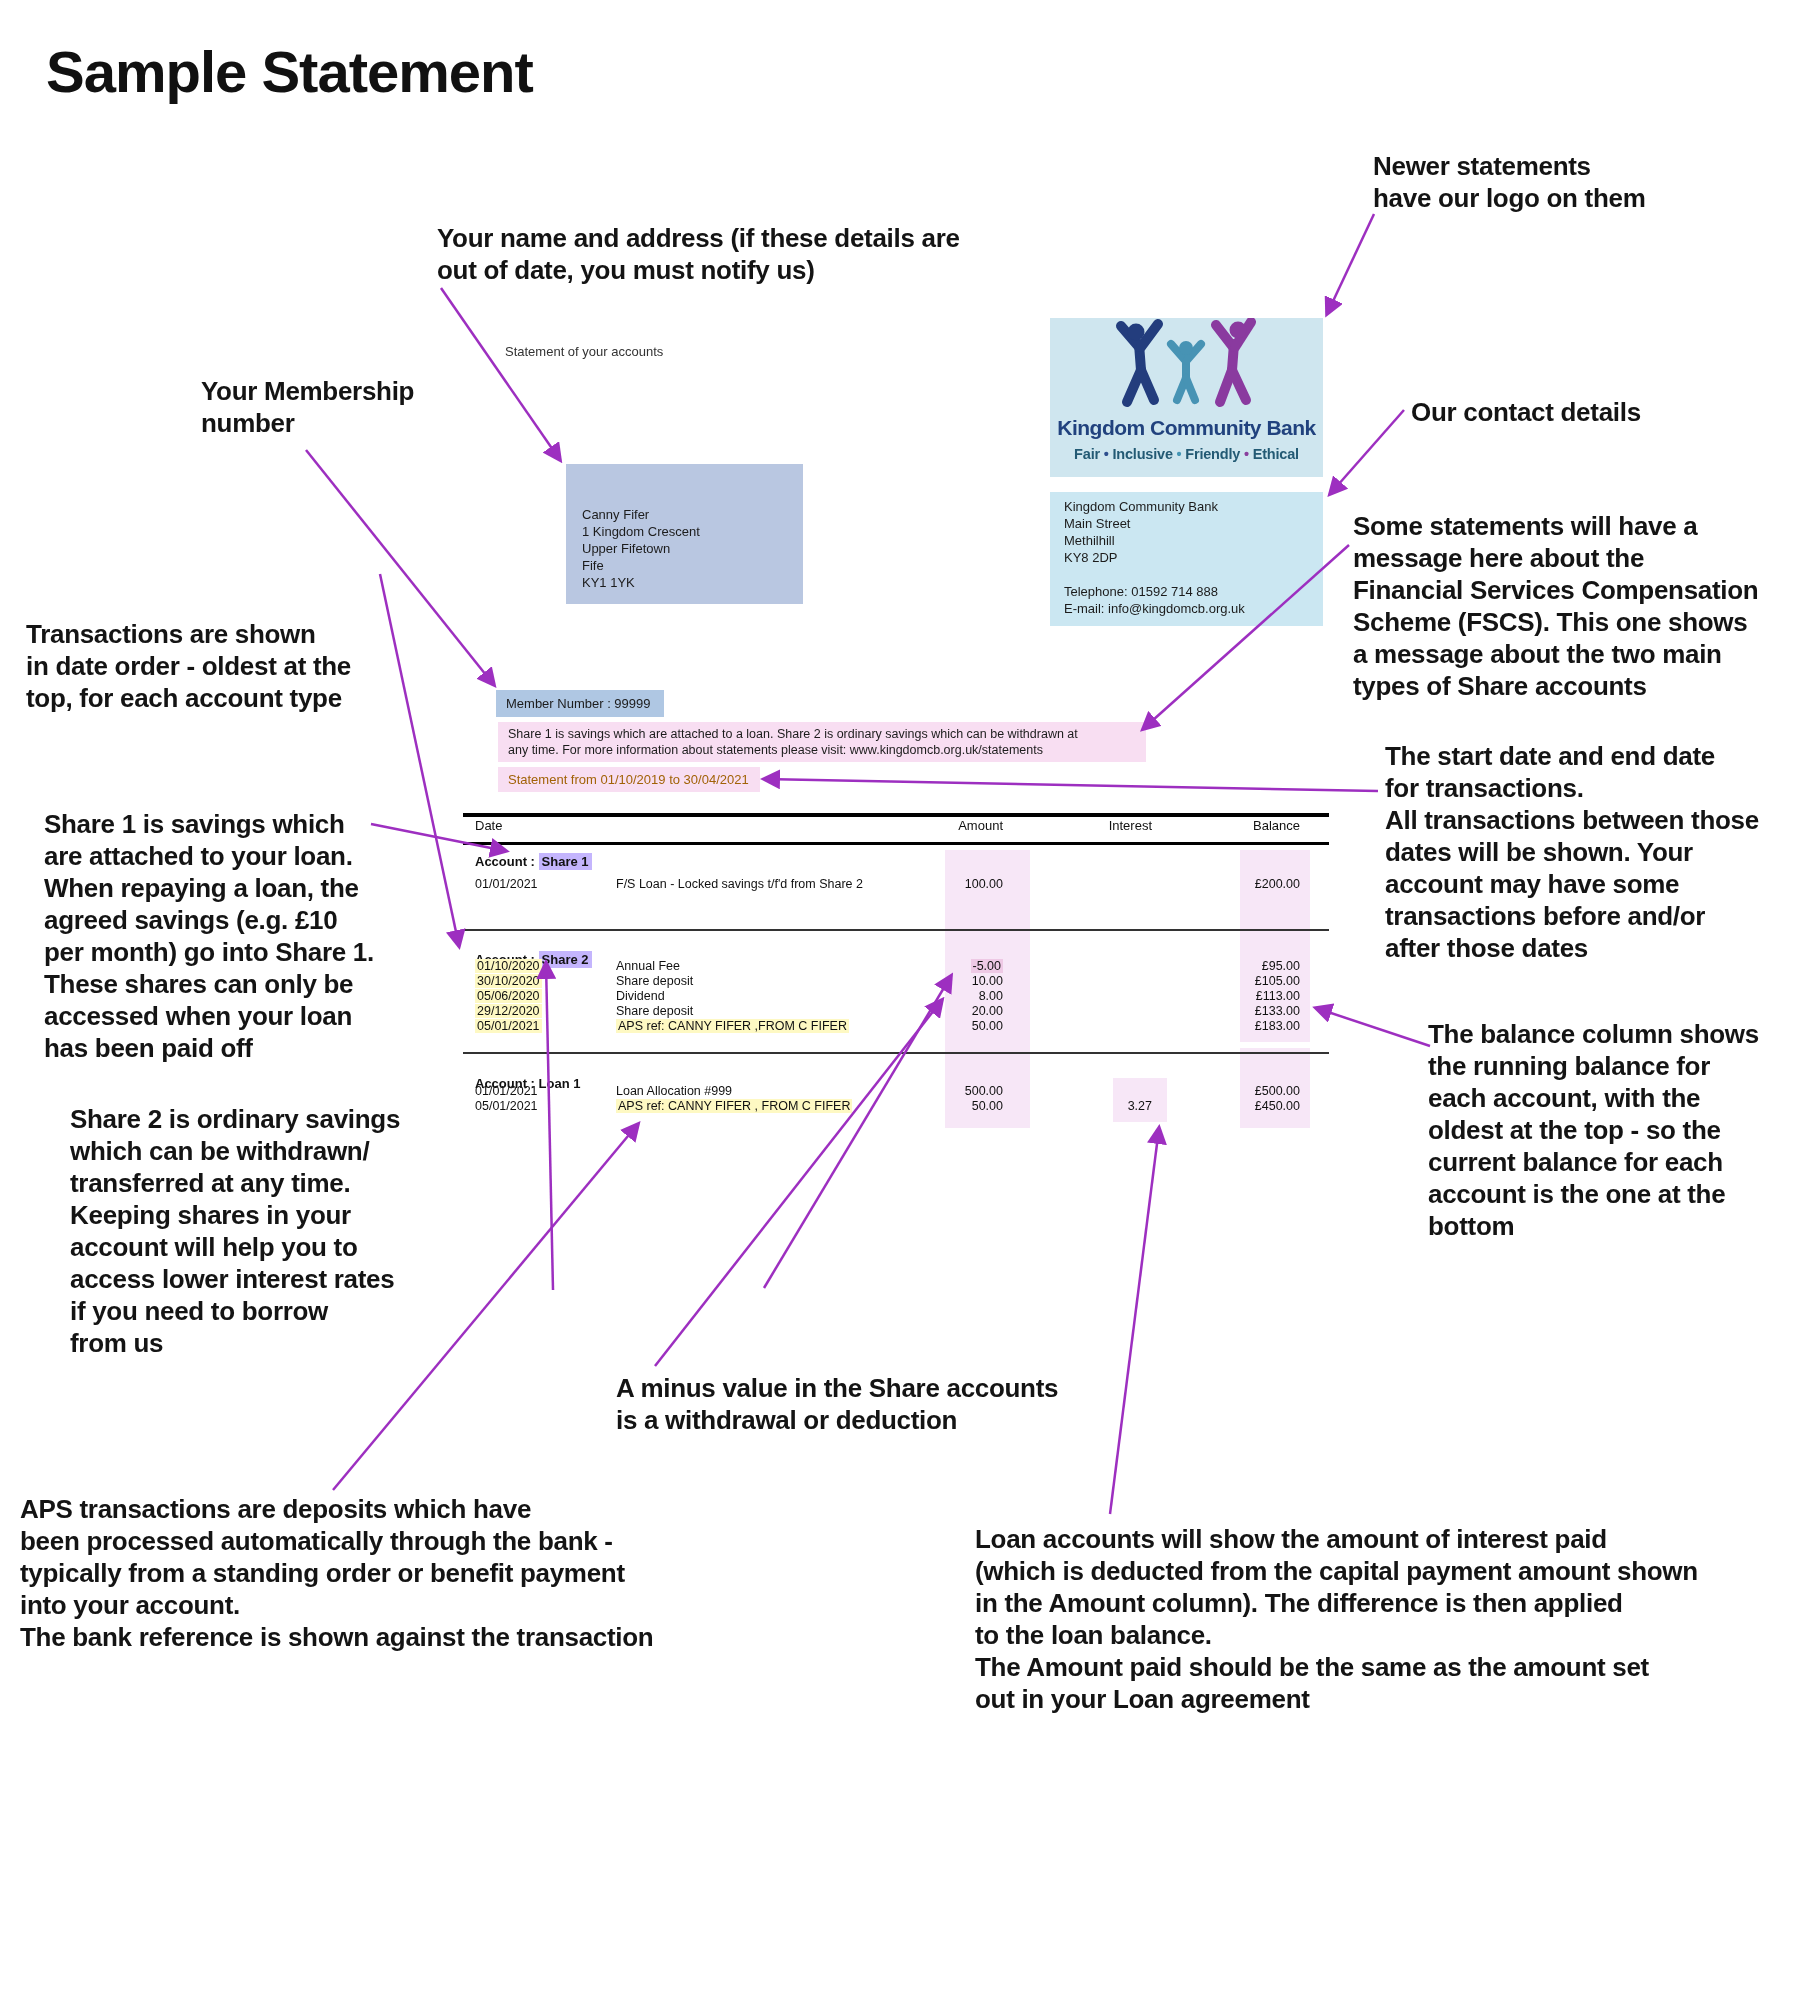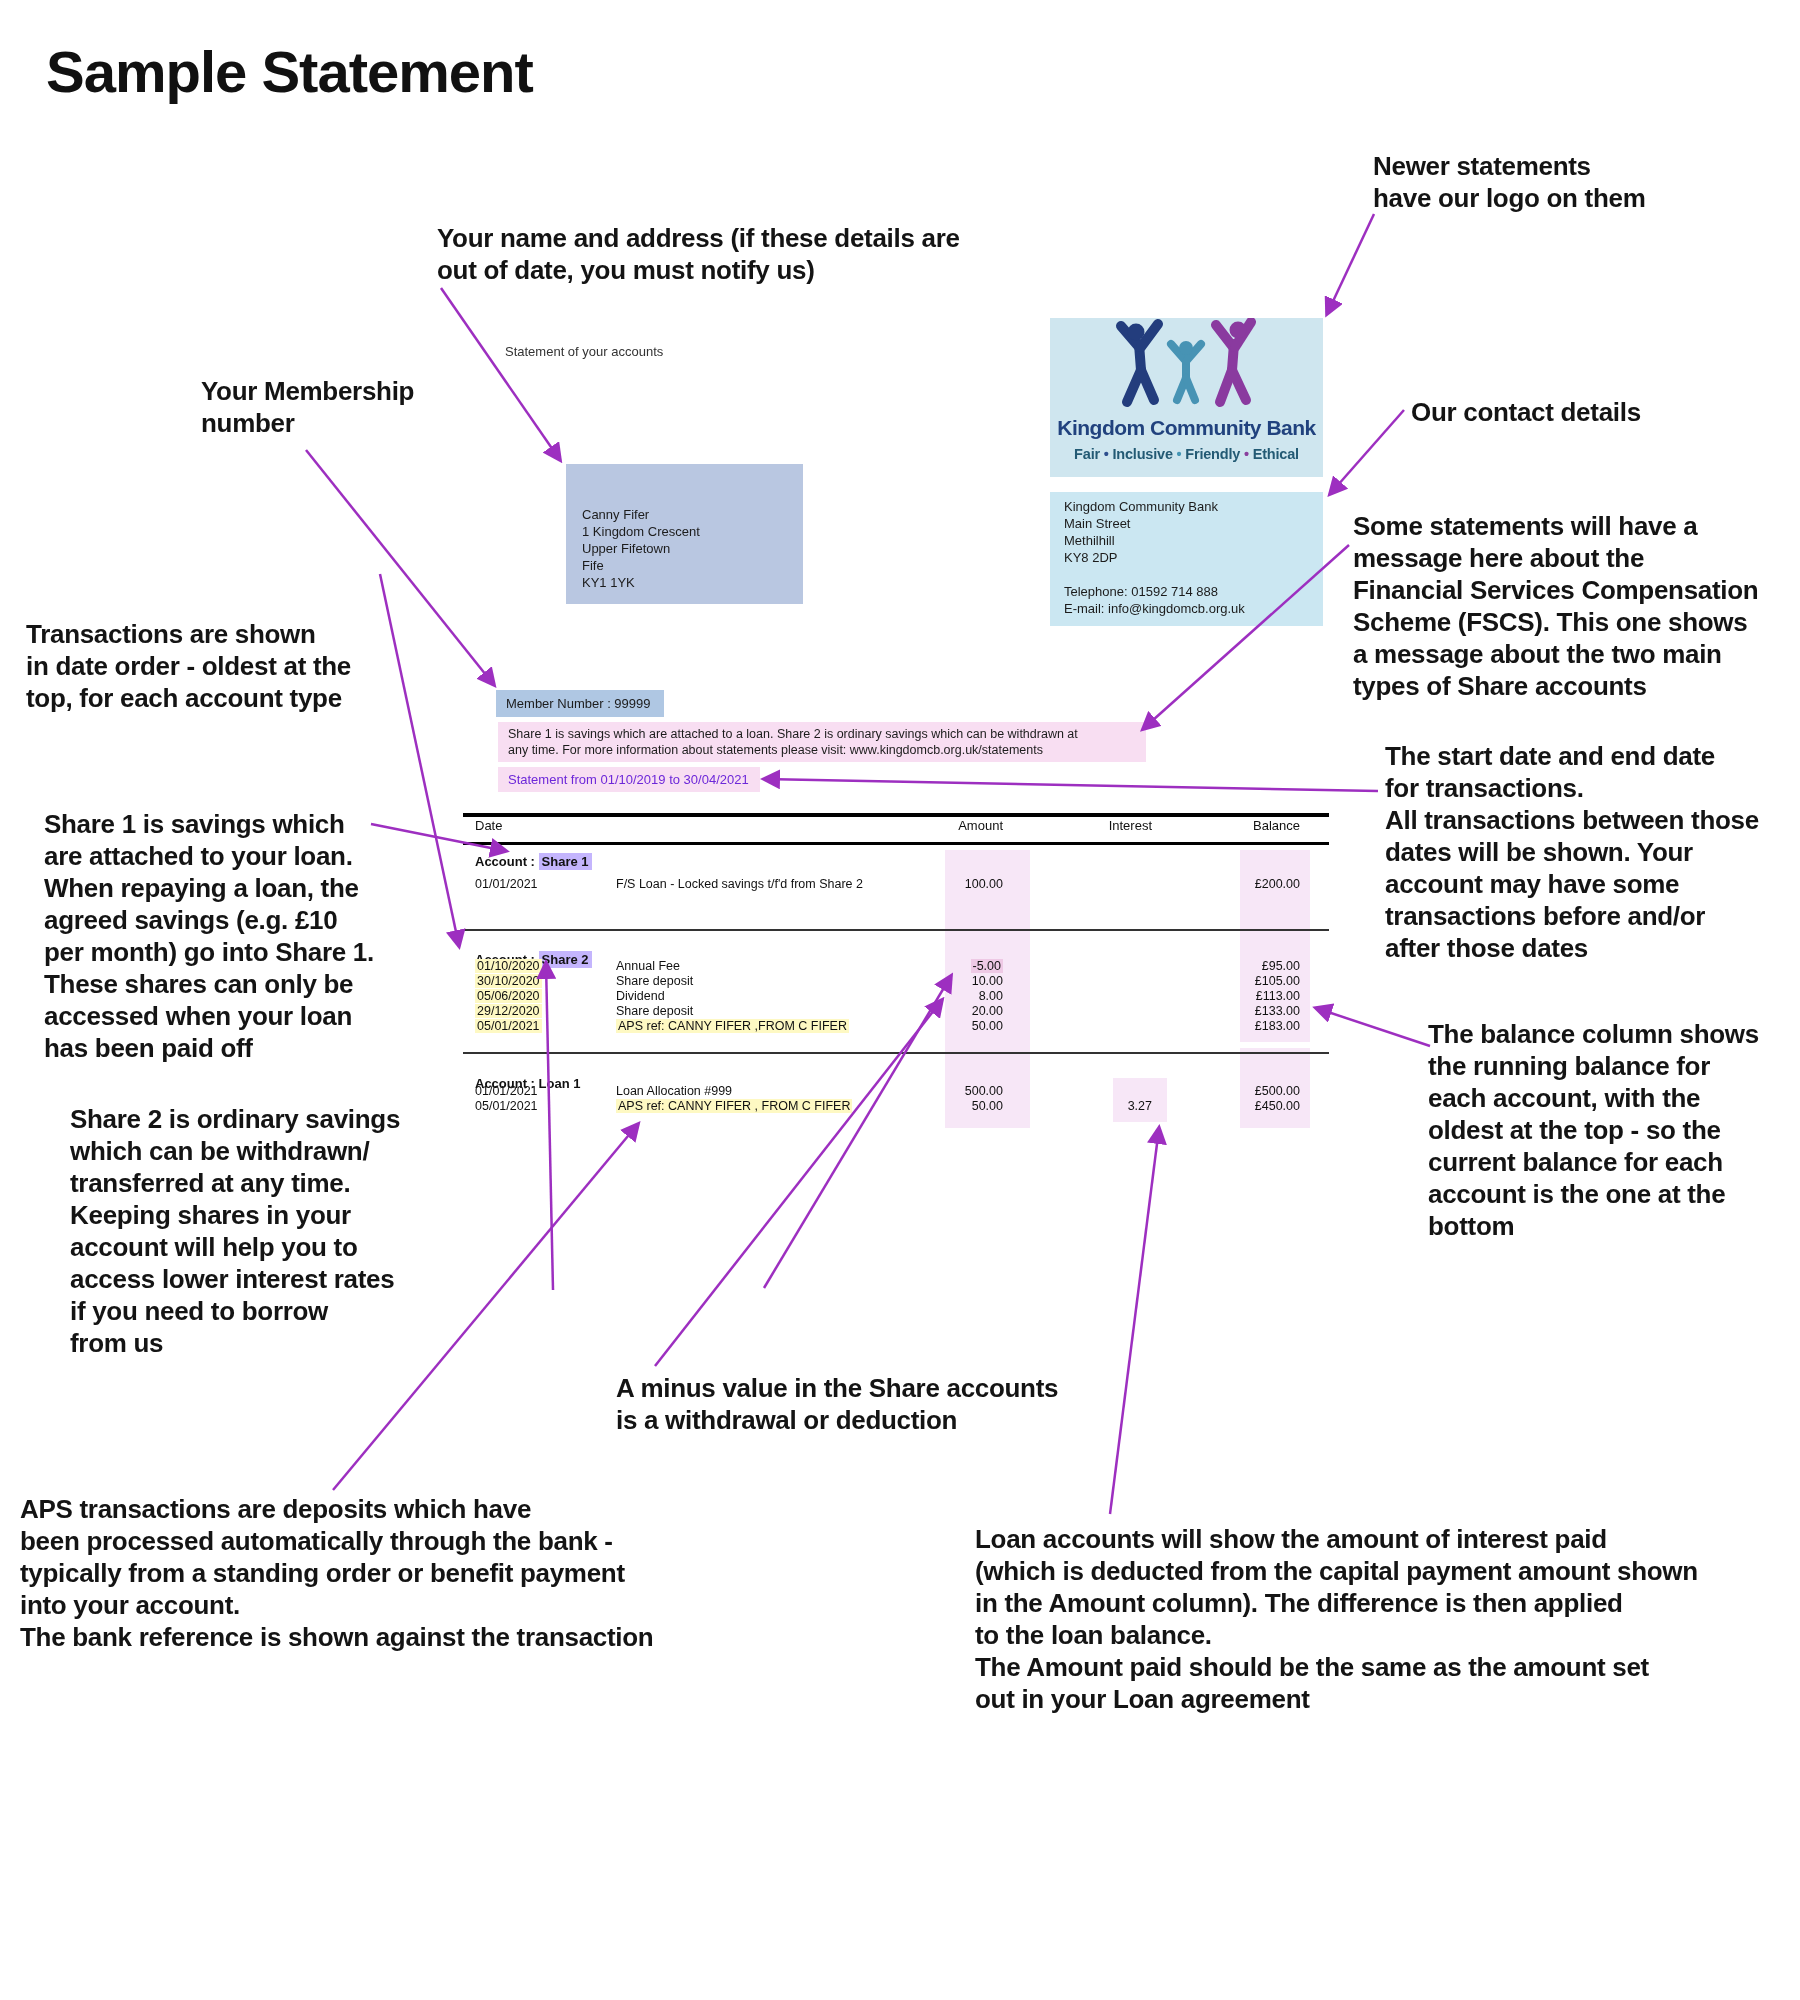--- a/index.html
+++ b/index.html
@@ -20,21 +20,21 @@
   .logo-tag{position:absolute;left:0;top:128px;width:273px;text-align:center;font-size:14.5px;font-weight:700;
             color:#235a74;letter-spacing:-0.2px;}
   .tag-b1{color:#2e4f8e;} .tag-b2{color:#4596b5;} .tag-b3{color:#8a3f9d;}
   .contact-box{position:absolute;left:1050px;top:492px;width:273px;height:134px;background:#cbe7f2;z-index:2;}
   .contact-text{position:absolute;left:14px;top:6px;font-size:13px;line-height:17px;color:#1c1c1c;white-space:pre-line;}
   .member-box{position:absolute;left:496px;top:690px;width:168px;height:27px;background:#afc7e3;z-index:2;
               font-size:13px;color:#1c1c1c;line-height:27px;padding-left:10px;box-sizing:border-box;}
   .msg-box{position:absolute;left:498px;top:722px;width:648px;height:40px;background:#f8def2;z-index:2;
            font-size:12.5px;line-height:16px;color:#1c1c1c;padding:4px 0 0 10px;box-sizing:border-box;white-space:pre-line;}
   .period-box{position:absolute;left:498px;top:767px;width:262px;height:25px;background:#f8def2;z-index:2;
-              font-size:13px;color:#6d28d9;line-height:25px;padding-left:10px;box-sizing:border-box;}
+              font-size:13px;color:#a16207;line-height:25px;padding-left:10px;box-sizing:border-box;}
   
   .band{position:absolute;background:#f7e7f7;z-index:1;}
   
   .table{position:absolute;left:463px;top:808px;width:866px;height:330px;z-index:2;font-size:12.5px;color:#111;}
   .tline{position:absolute;left:0;width:866px;background:#000;}
   .thead-cell{position:absolute;top:10px;font-size:13px;}
   .tsec{position:absolute;left:12px;font-weight:700;font-size:13px;}
   .acct-hl{background:#c4b5fd;padding:1px 3px;}
   .trow{position:absolute;left:0;width:866px;height:15px;}
   .c-date{position:absolute;left:12px;}

